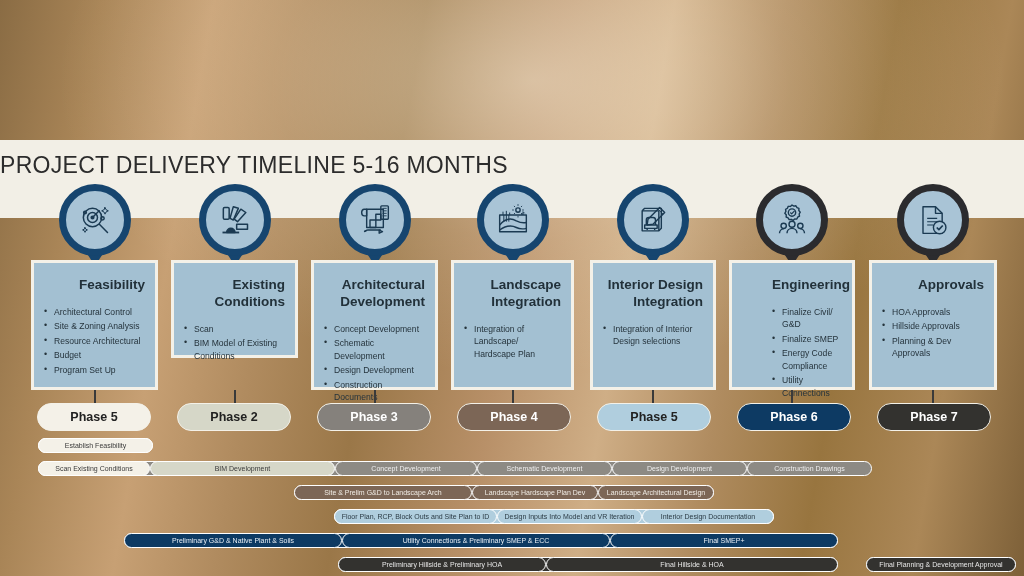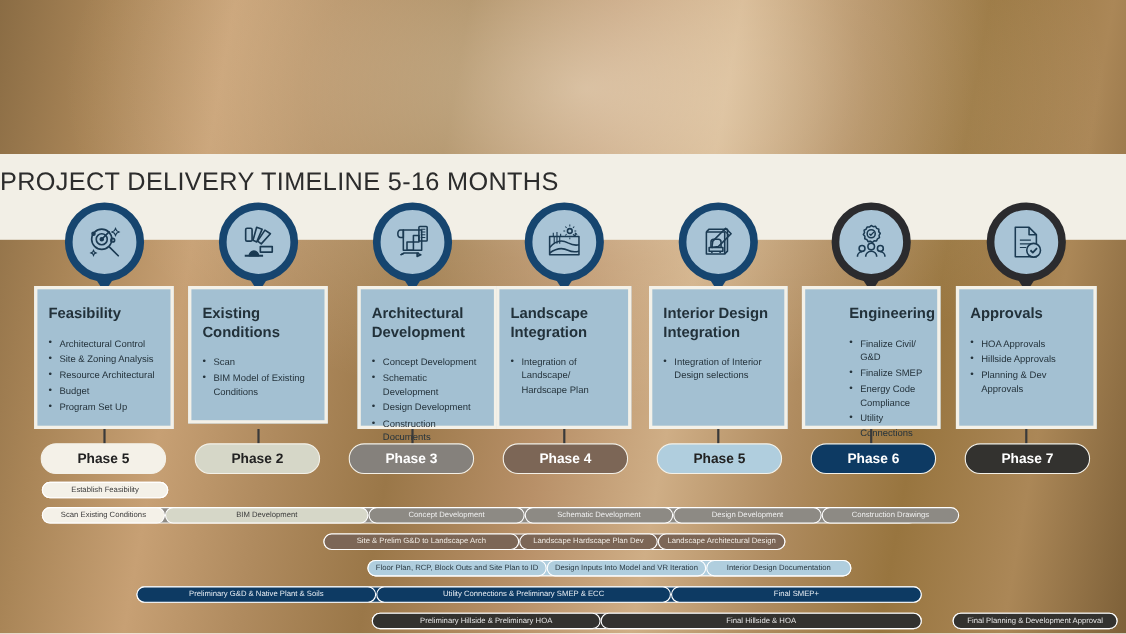--- a/index.html
+++ b/index.html
@@ -60,21 +60,21 @@
     border-right:9px solid transparent; border-top:14px solid #16456f;
   }
   .badge-tip.dark { border-top-color:#2b2b2e; }
   .badge svg { width:40px; height:40px; }
   .card {
     position:absolute; top:76px; left:0; width:100%;
     background:#a3c0d2; border:3px solid #f4f1e8;
     padding:14px 10px 10px 10px;
   }
   .card h3 {
-    font-size:13.5px; color:#22313a; text-align:left;
+    font-size:13.5px; color:#22313a; text-align:right;
     font-weight:bold; line-height:1.25; margin-bottom:12px;
   }
   .card ul { list-style:none; }
   .card li {
     position:relative; font-size:8.6px; color:#25333c;
     line-height:1.45; padding-left:10px; margin-bottom:2px;
   }
   .card li:before {
     content:"•"; position:absolute; left:0; top:-1px; font-size:9px;
   }
@@ -146,21 +146,21 @@
             <svg viewBox="0 0 48 48" fill="none" stroke="#1b3a52" stroke-width="1.8" stroke-linejoin="round">
               <rect x="10" y="9" width="7" height="14" rx="1.5"></rect>
               <path d="M22 8l6 2-6 14-4-2z"></path>
               <path d="M31 11l6 4-10 11-4-3z"></path>
               <path d="M26 29h13v6H26z"></path>
               <path d="M14 39h10a5 5 0 0 0-10 0z" fill="#1b3a52"></path>
               <path d="M9 39h20" stroke-width="2.2"></path>
             </svg>
           </div>
         </div>
-        <div class="card" style="height: 125px;">
+        <div class="card" style="height: 98px;">
           <h3>Existing Conditions</h3>
           <ul>
             <li>Scan</li>
             <li>BIM Model of Existing Conditions</li>
           </ul>
         </div>
         <div class="card-stem" style="top: 206px; height: 18px;"></div>
       </div>
       <div class="col" style="left: 311px; width: 127px;">
         <div class="badge-wrap">
@@ -170,21 +170,21 @@
               <path d="M11 11c-2 0-3 1.6-3 4s1 4 3 4h3V11z"></path>
               <rect x="14" y="11" width="20" height="22"></rect>
               <path d="M18 24h7v9h-7zM25 17h6v7h-6z"></path>
               <rect x="31" y="7" width="9" height="16" rx="1"></rect>
               <path d="M33 10h5M33 13h5M33 16h5M33 19h5" stroke-width="1.1"></path>
               <path d="M11 38l4-2 16 0" stroke-width="1.6"></path>
               <path d="M11 38l3.5-1.8M29 36.2l4 1.8-4 1.8z"></path>
             </svg>
           </div>
         </div>
-        <div class="card" style="height: 130px; margin-left: 14px;">
+        <div class="card" style="height: 130px;">
           <h3>Architectural Development</h3>
           <ul>
             <li>Concept Development</li>
             <li>Schematic Development</li>
             <li>Design Development</li>
             <li>Construction Documents</li>
           </ul>
         </div>
         <div class="card-stem" style="top: 206px; height: 18px;"></div>
       </div>

